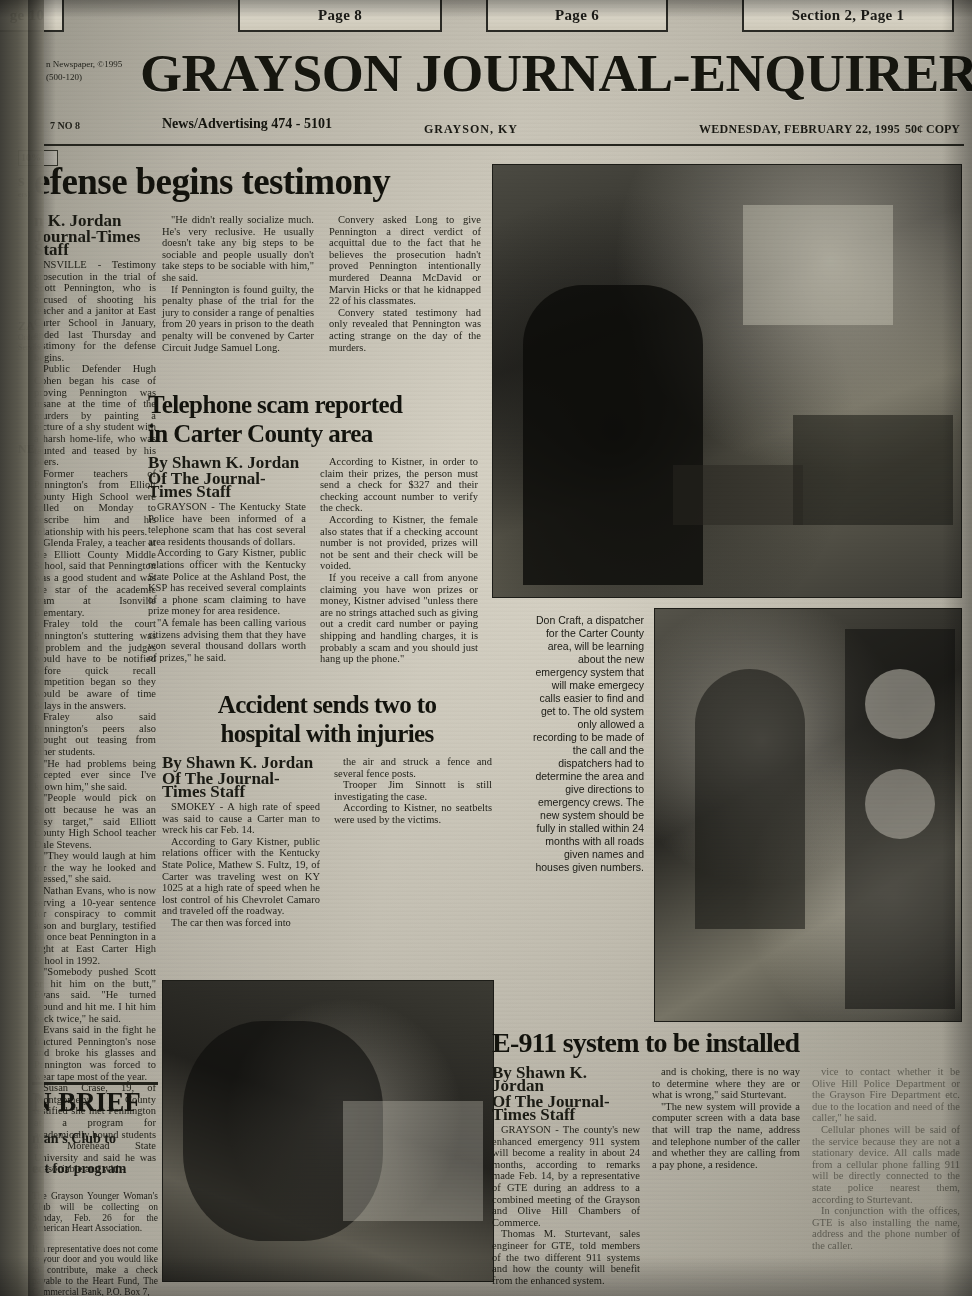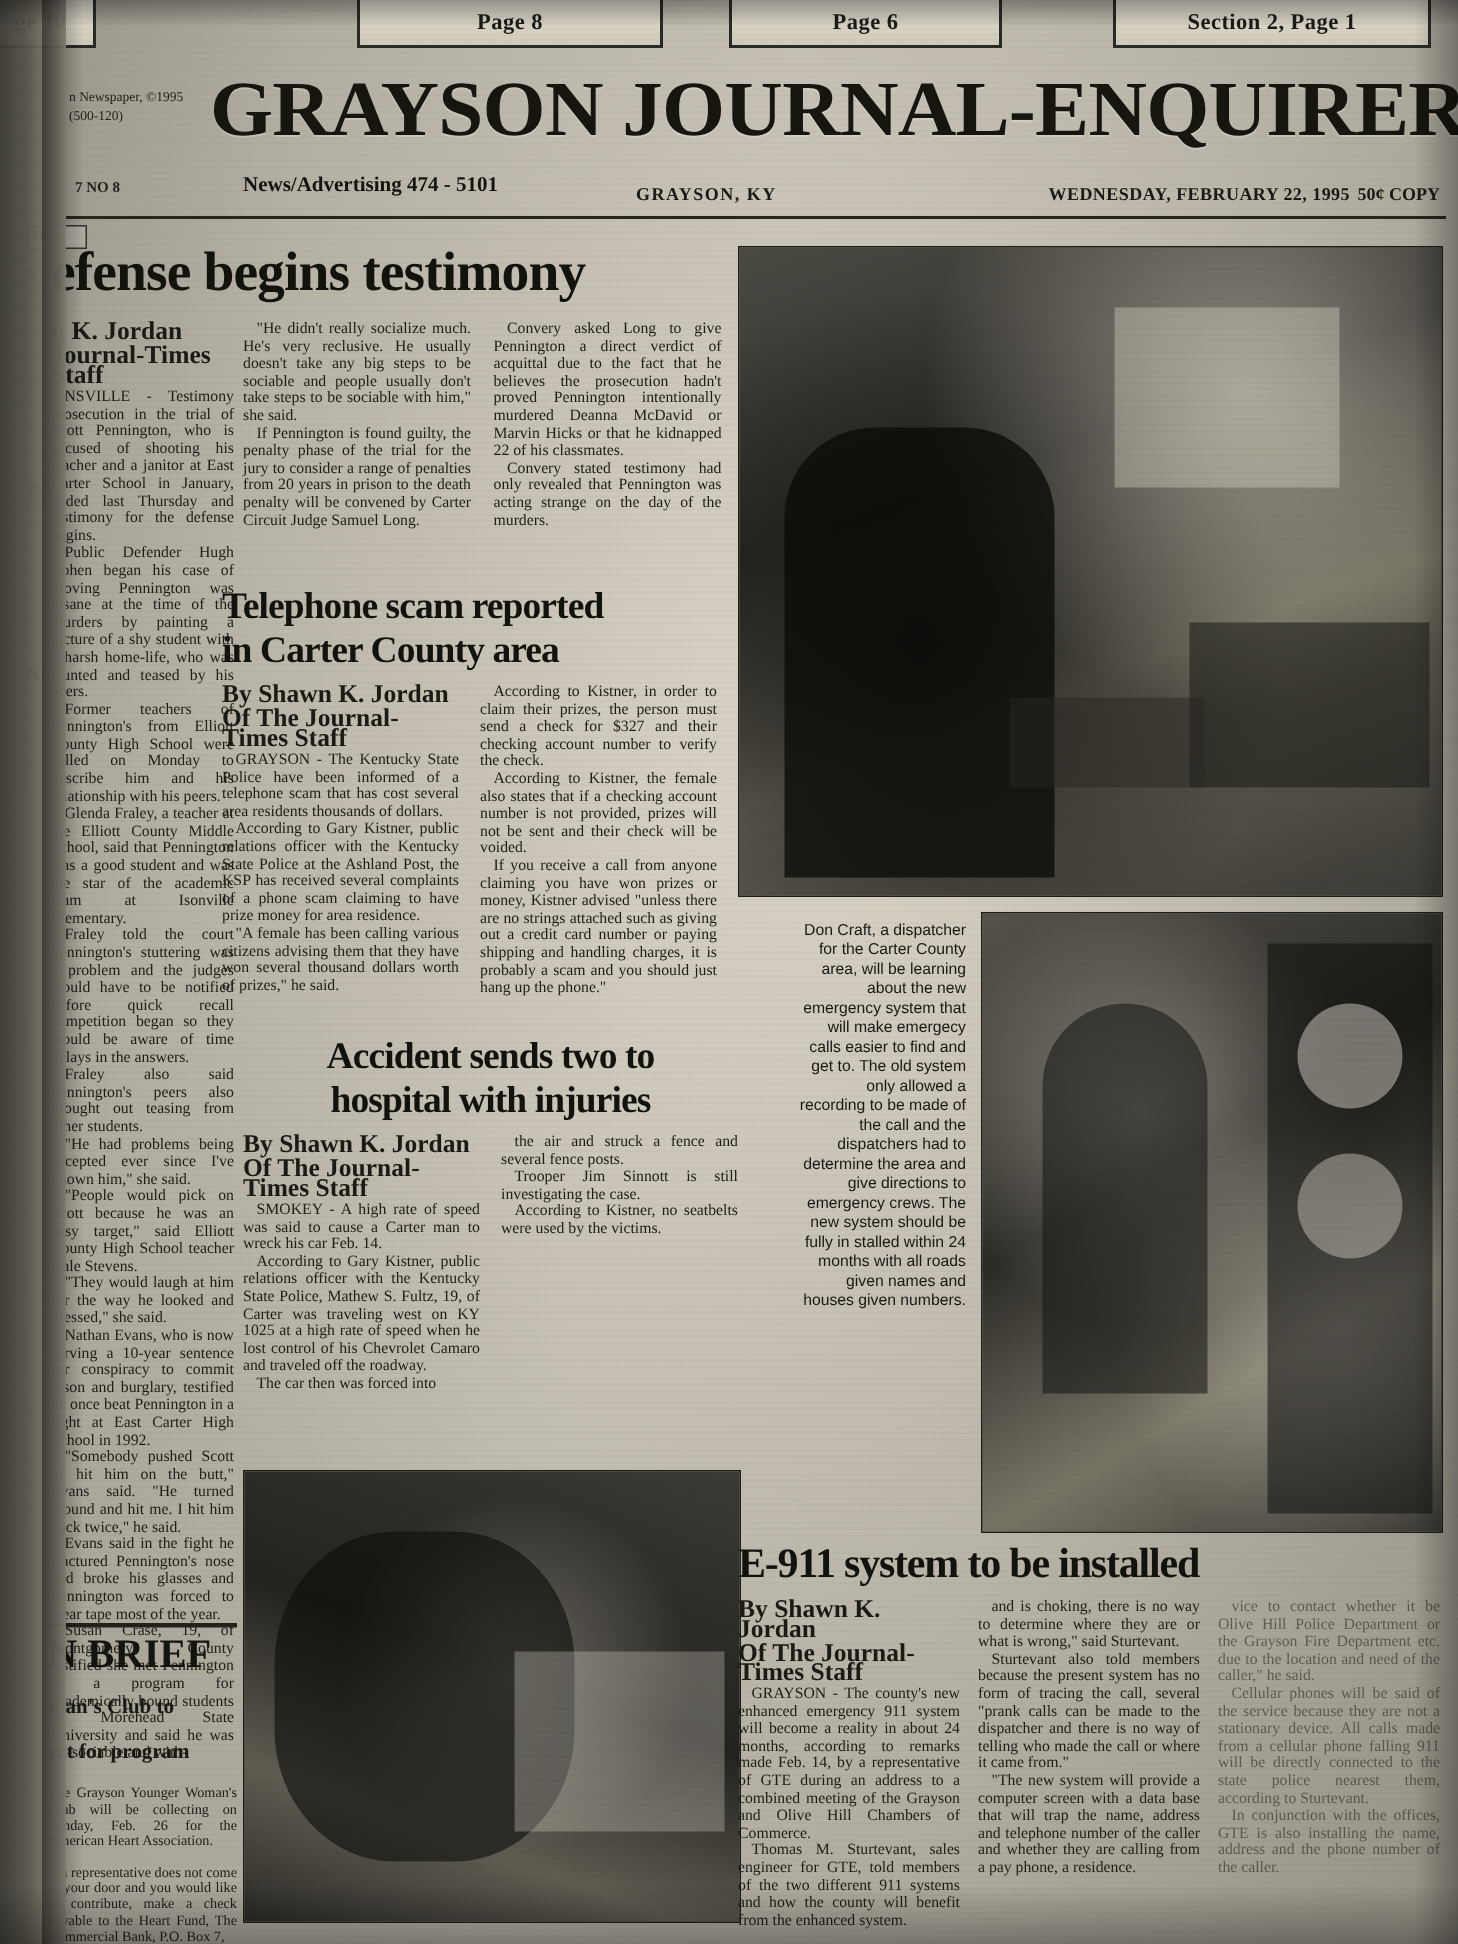--- a/index.html
+++ b/index.html
@@ -443,21 +443,20 @@
           <div class="byline">By Shawn K. Jordan</div>
           <div class="byline">Of The Journal-Times Staff</div>
           <div class="body">
               <p>GRAYSON - The county's new enhanced emergency 911 system will become a reality in about 24 months, according to remarks made Feb. 14, by a representative of GTE during an address to a combined meeting of the Grayson and Olive Hill Chambers of Commerce.</p>
               <p>Thomas M. Sturtevant, sales engineer for GTE, told members of the two different 911 systems and how the county will benefit from the enhanced system.</p>
             </div>
         </div>
         <div>
           <div class="body">
               <p>and is choking, there is no way to determine where they are or what is wrong," said Sturtevant.</p>
-              <p>Sturtevant also told members because the present system has no form of tracing the call, several "prank calls can be made to the dispatcher and there is no way of telling who made the call or where it came from."</p>
               <p>"The new system will provide a computer screen with a data base that will trap the name, address and telephone number of the caller and whether they are calling from a pay phone, a residence.</p>
             </div>
         </div>
         <div class="s4-fade">
           <div class="body">
               <p>vice to contact whether it be Olive Hill Police Department or the Grayson Fire Department etc. due to the location and need of the caller," he said.</p>
               <p>Cellular phones will be said of the service because they are not a stationary device. All calls made from a cellular phone falling 911 will be directly connected to the state police nearest them, according to Sturtevant.</p>
               <p>In conjunction with the offices, GTE is also installing the name, address and the phone number of the caller.</p>
             </div>
         </div>

